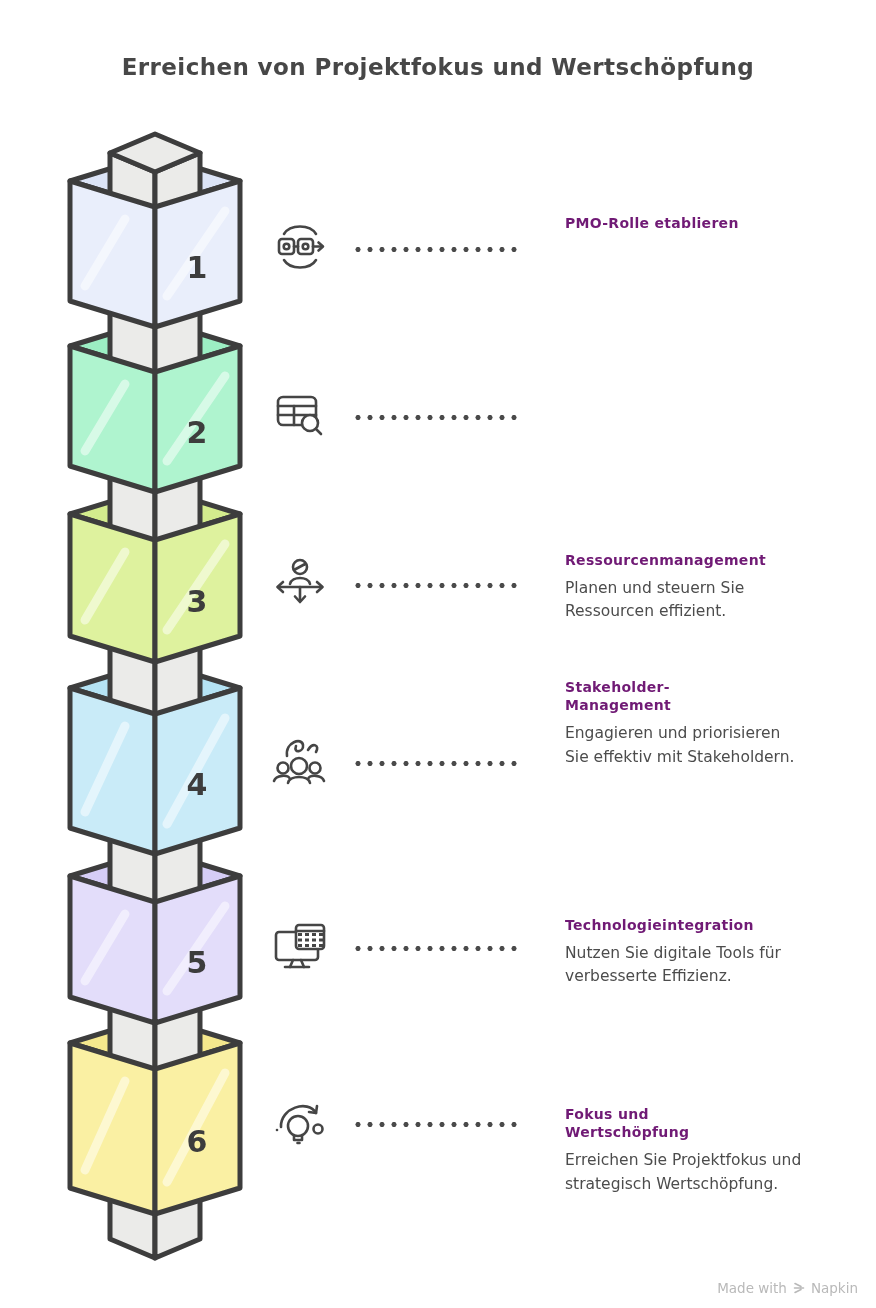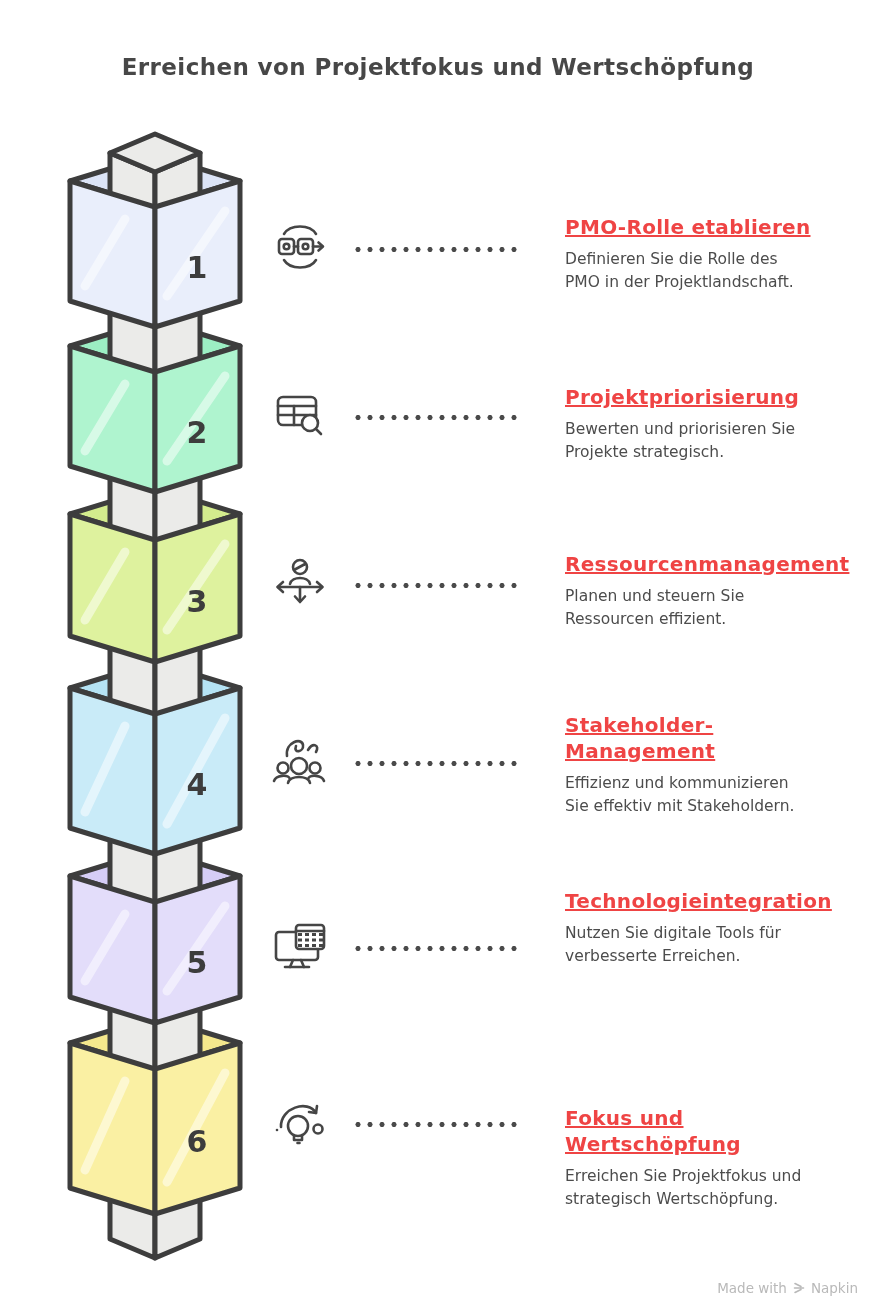--- a/index.html
+++ b/index.html
@@ -24,22 +24,22 @@
   .step-icon .st{fill:none;stroke:#454545;stroke-width:2.6;stroke-linecap:round;stroke-linejoin:round;}
   .step-icon .fl{fill:#454545;stroke:none;}
   .step-icon .wh{fill:#ffffff;stroke:#454545;stroke-width:2.6;}
   .dots{
     position:absolute;width:168px;height:7px;
     background-image:radial-gradient(circle,#4a4a4a 2.3px,rgba(0,0,0,0) 2.8px);
     background-size:12px 7px;background-repeat:repeat-x;background-position:left center;
   }
   .step-text{position:absolute;left:565px;width:300px;}
   .step-title{
-    font-size:20px;font-weight:bold;color:#ef4444;letter-spacing:.3px;
-    line-height:1.3;white-space:pre-line;text-decoration:underline;
+    font-size:14px;font-weight:bold;color:#701a75;letter-spacing:.3px;
+    line-height:1.3;white-space:pre-line;
   }
   .step-desc{
     margin-top:8px;font-size:15.5px;color:#4c4c4c;line-height:1.5;white-space:pre-line;
   }
   .footer{
     position:absolute;right:18px;bottom:12px;display:flex;align-items:center;gap:5px;
     color:#b9b9b9;font-size:13.5px;cursor:pointer;
   }
   .footer svg{display:block;}
 </style>
@@ -125,40 +125,33 @@
       <path class="st" d="M22,25.5 h4"></path>
       <rect class="st" x="26" y="18" width="15" height="15" rx="3"></rect>
       <circle class="st" cx="33.5" cy="25.5" r="2.8"></circle>
       <path class="st" d="M41,25.5 h9"></path>
       <path class="st" d="M46.5,21.5 L51,25.5 L46.5,29.5"></path>
     </svg>
   </span>
   <span class="dots" style="left:352px;top:246px"></span>
   <div class="step-text" style="top:214px">
     <div class="step-title">PMO-Rolle etablieren</div>
-    <div class="step-desc">Definieren Sie die Rolle des
-PMO in der Projektlandschaft.</div>
   </div>
 
   <span class="step-icon" style="left:272px;top:389px">
     <svg width="56" height="52" viewBox="0 0 56 52">
       <rect class="st" x="6" y="8" width="38" height="28" rx="5"></rect>
       <path class="st" d="M6,17 H44"></path>
       <path class="st" d="M22,17 V36"></path>
       <path class="st" d="M6,26 H44"></path>
       <circle class="wh" cx="38" cy="34" r="8"></circle>
       <path class="st" d="M44,40 L49,45"></path>
     </svg>
   </span>
   <span class="dots" style="left:352px;top:414px"></span>
-  <div class="step-text" style="top:384px">
-    <div class="step-title">Projektpriorisierung</div>
-    <div class="step-desc">Bewerten und priorisieren Sie
-Projekte strategisch.</div>
-  </div>
 
   <span class="step-icon" style="left:272px;top:557px">
     <svg width="56" height="52" viewBox="0 0 56 52">
       <circle class="st" cx="28" cy="10" r="7"></circle>
       <path class="st" d="M22,13 L33,7"></path>
       <path class="st" d="M18,27 C20,19 36,19 38,27"></path>
       <path class="st" d="M6,30 H50"></path>
       <path class="st" d="M11,25 L5.5,30 L11,35"></path>
       <path class="st" d="M45,25 L50.5,30 L45,35"></path>
       <path class="st" d="M28,30 V44"></path>
@@ -178,24 +171,24 @@
       <path class="st" d="M36,15 C41,7 48,10 44,17"></path>
       <circle class="st" cx="11" cy="33" r="5.5"></circle>
       <circle class="st" cx="43" cy="33" r="5.5"></circle>
       <circle class="wh" cx="27" cy="31" r="8"></circle>
       <path class="st" d="M2,46 C4,40 16,39 18,44"></path>
       <path class="st" d="M36,44 C38,39 50,40 52,46"></path>
       <path class="st" d="M16,48 C18,40 36,40 38,48"></path>
     </svg>
   </span>
   <span class="dots" style="left:352px;top:760px"></span>
-  <div class="step-text" style="top:712px">
+  <div class="step-text" style="top:678px">
     <div class="step-title">Stakeholder-
 Management</div>
-    <div class="step-desc">Effizienz und kommunizieren
+    <div class="step-desc">Engagieren und priorisieren
 Sie effektiv mit Stakeholdern.</div>
   </div>
 
   <span class="step-icon" style="left:272px;top:920px">
     <svg width="56" height="52" viewBox="0 0 56 52">
       <rect class="st" x="4" y="12" width="42" height="28" rx="3"></rect>
       <path class="st" d="M21,40 L18,47"></path>
       <path class="st" d="M29,40 L32,47"></path>
       <path class="st" d="M13,47 H37"></path>
       <rect class="wh" x="24" y="5" width="28" height="24" rx="3"></rect>
@@ -208,24 +201,24 @@
       <rect class="fl" x="33" y="18.5" width="4" height="3"></rect>
       <rect class="fl" x="40" y="18.5" width="4" height="3"></rect>
       <rect class="fl" x="47" y="18.5" width="4" height="3"></rect>
       <rect class="fl" x="26" y="24" width="4" height="3"></rect>
       <rect class="fl" x="33" y="24" width="4" height="3"></rect>
       <rect class="fl" x="40" y="24" width="4" height="3"></rect>
       <rect class="fl" x="47" y="24" width="4" height="3"></rect>
     </svg>
   </span>
   <span class="dots" style="left:352px;top:945px"></span>
-  <div class="step-text" style="top:888px">
+  <div class="step-text" style="top:916px">
     <div class="step-title">Technologieintegration</div>
     <div class="step-desc">Nutzen Sie digitale Tools für
-verbesserte Erreichen.</div>
+verbesserte Effizienz.</div>
   </div>
 
   <span class="step-icon" style="left:272px;top:1096px">
     <svg width="56" height="52" viewBox="0 0 56 52">
       <path class="st" d="M9,31 C8,12 36,3 44,17"></path>
       <path class="st" d="M45,10 L44,17 L37,16"></path>
       <circle class="st" cx="26" cy="30" r="10"></circle>
       <path class="st" d="M22,39 V44 M30,39 V44 M22,44 H30 M25.5,47 h2"></path>
       <circle class="st" cx="46" cy="33" r="4.5"></circle>
       <circle class="fl" cx="5" cy="34" r="1.3"></circle>

